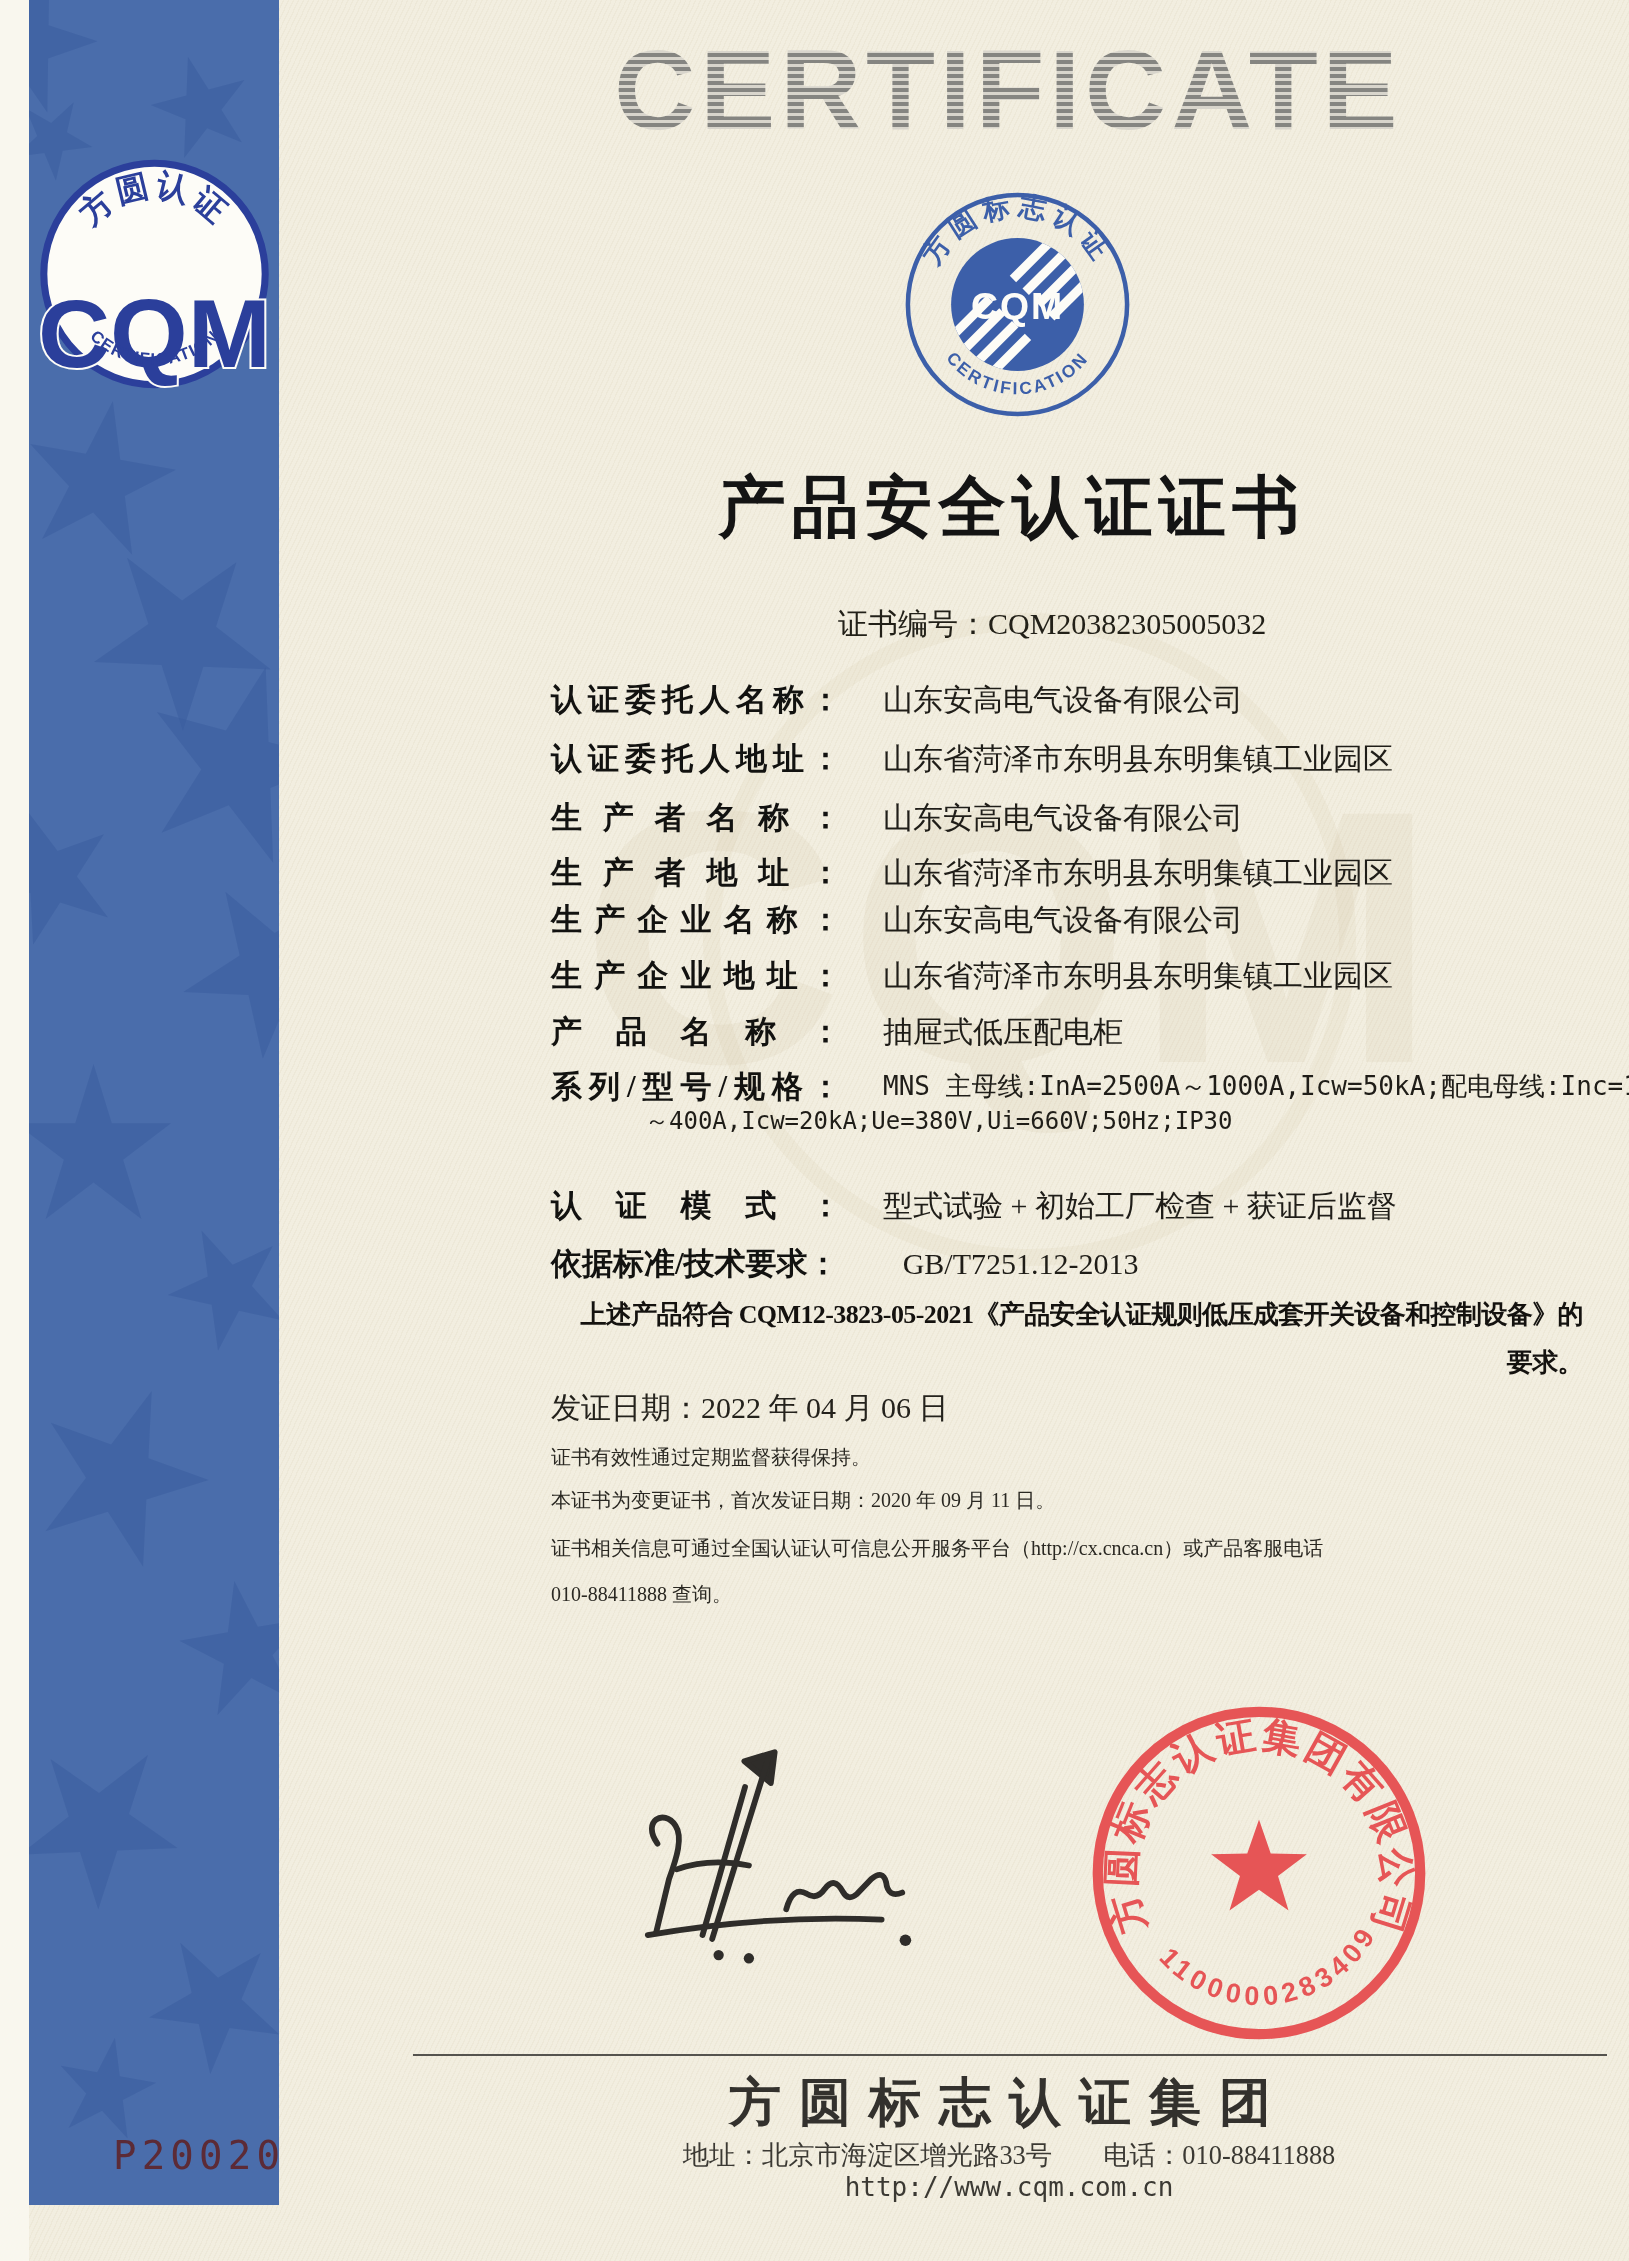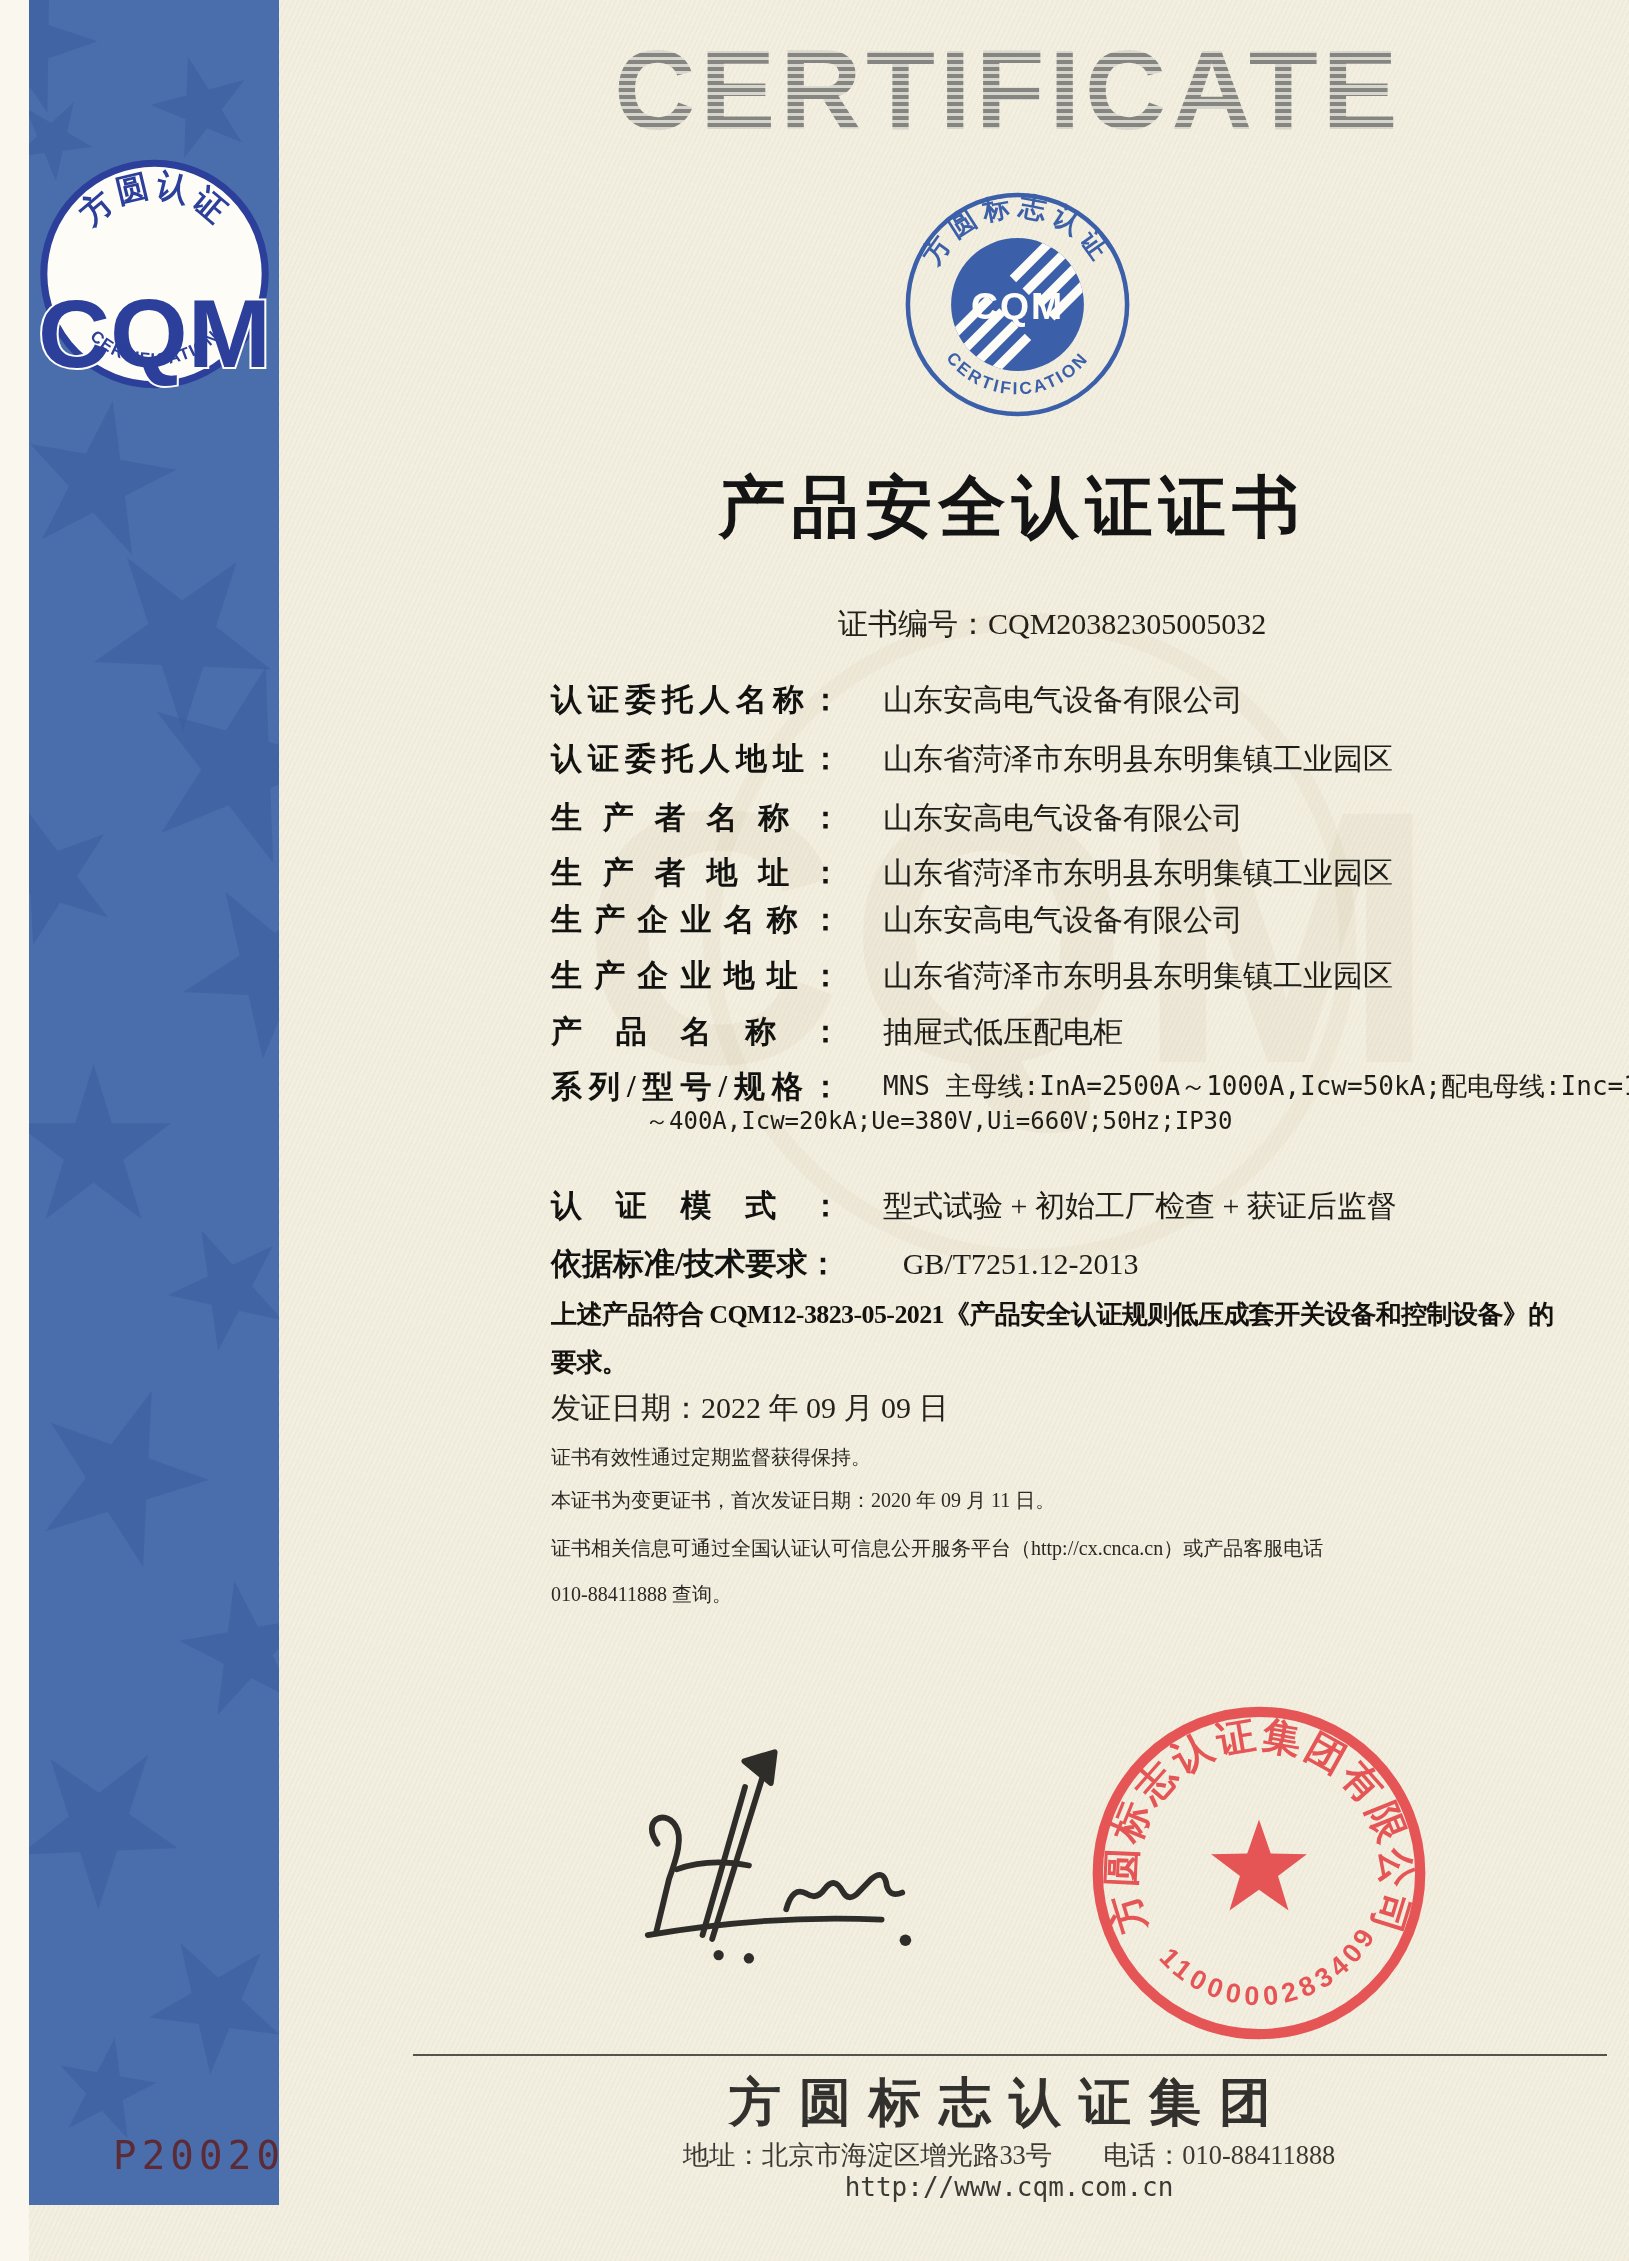--- a/index.html
+++ b/index.html
@@ -4,21 +4,21 @@
 <style>
   html,body{margin:0;padding:0;background:#e8e6da;}
   .page{
     position:relative;width:1630px;height:2261px;overflow:hidden;
     background:
       repeating-linear-gradient(115deg, rgba(213,203,173,.16) 0 1.3px, rgba(0,0,0,0) 1.3px 4.5px),
       #f2eee0;
     font-family:"Liberation Serif","DejaVu Serif",serif;
     color:#1f1d1a;
   }
-  .abs{position:absolute;}
+  .abs{position:absolute;text-align:right;}
   .ctr{transform:translateX(-50%);}
   
   .edge-strip{left:0;top:0;width:29px;height:2261px;background:#f9f7ee;}
   
   .sidebar{left:29px;top:0;width:250px;height:2205px;background:#4a6dab;overflow:hidden;}
   .star{
     position:absolute;background:#3a5c9f;opacity:.55;
     clip-path:polygon(50% 0%,61.8% 38.2%,100% 38.2%,69.1% 61.8%,80.9% 100%,50% 76.4%,19.1% 100%,30.9% 61.8%,0% 38.2%,38.2% 38.2%);
   }
   .serial{
@@ -185,21 +185,21 @@
   <div class="frow" style="top:1245px">
     <span class="flbl auto">依据标准/技术要求：</span>
     <span class="fval">GB/T7251.12-2013</span>
   </div>
 
   <div class="abs bold-par" style="top:1297px">上述产品符合 CQM12-3823-05-2021《产品安全认证规则低压成套开关设备和控制设备》的</div>
   <div class="abs bold-par" style="top:1345px">要求。</div>
 
   <div class="abs dates">
     <span>
-      <span>发证日期：</span><span>2022 年 09 月 09 日</span>
+      <span>发证日期：</span><span>2022 年 04 月 06 日</span>
     </span>
   </div>
 
   <div class="abs note" style="top:1444px">证书有效性通过定期监督获得保持。</div>
   <div class="abs note" style="top:1487px">本证书为变更证书，首次发证日期：2020 年 09 月 11 日。</div>
   <div class="abs note" style="top:1535px">证书相关信息可通过全国认证认可信息公开服务平台（http://cx.cnca.cn）或产品客服电话</div>
   <div class="abs note" style="top:1581px">010-88411888 查询。</div>
 
   <svg style="position:absolute;left:580px;top:1747px" width="361" height="219" viewBox="0 0 560 340">
     <g stroke="#2f2d2a" stroke-width="9" fill="none" stroke-linecap="round" stroke-linejoin="round">

